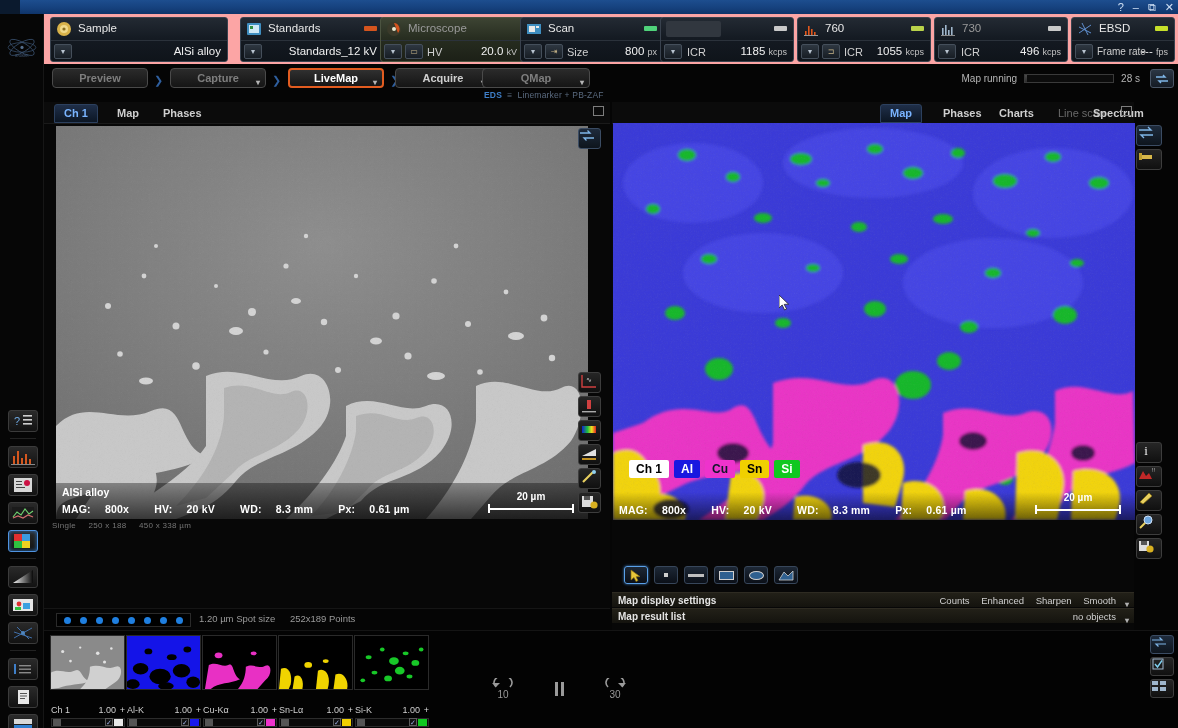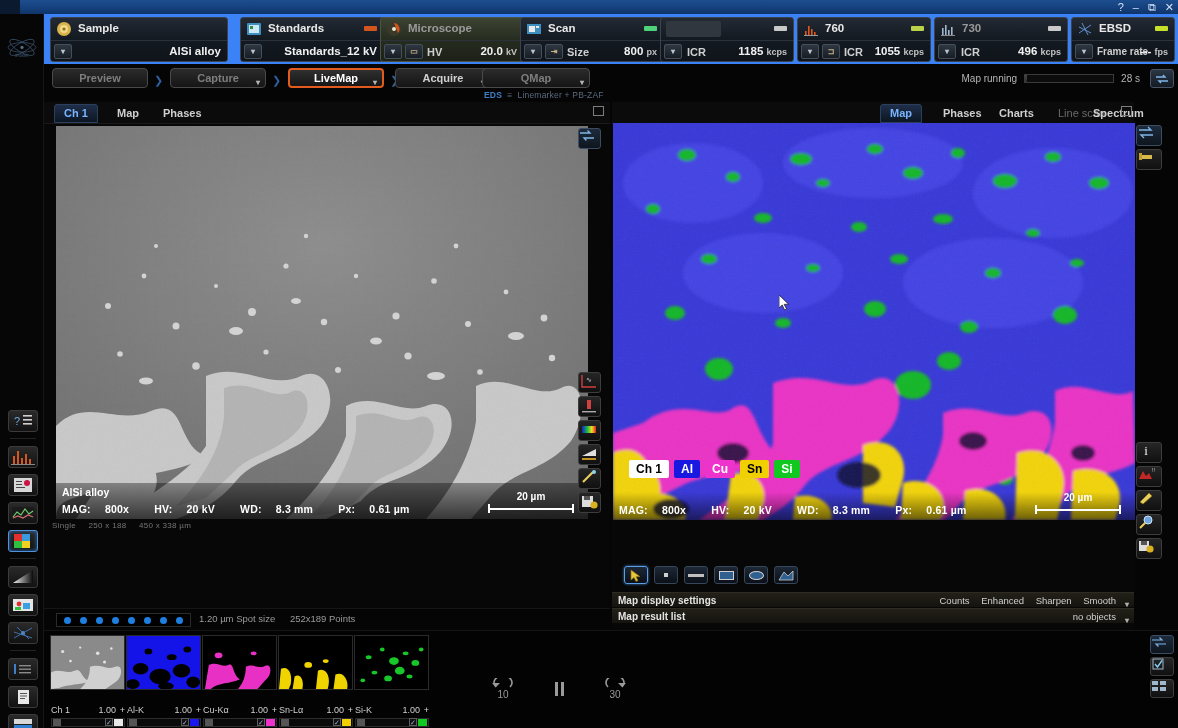--- a/index.html
+++ b/index.html
@@ -28,21 +28,21 @@
   .rail-group { position:absolute; left:8px; width:30px; }
   .rail-btn {
     width:30px; height:22px; margin-bottom:6px; border-radius:3px;
     background:linear-gradient(180deg,#2a2a2a,#121212);
     border:1px solid #3b3b3b; position:relative; overflow:hidden;
   }
   .rail-btn.sel { border:1px solid #4f93e0; box-shadow:0 0 4px #2f6fb5 inset; }
   .rail-sep { width:26px; height:1px; background:#222; margin:2px 2px 7px 2px; }
 
   
-  .toolbar { position:absolute; left:44px; top:14px; width:1134px; height:50px; background:#3b82f6;font-weight:bold; }
+  .toolbar { position:absolute; left:44px; top:14px; width:1134px; height:50px; background:#fca5a5; }
   .card {
     position:absolute; top:3px; height:45px; border-radius:3px;
     background:linear-gradient(180deg,#232a33 0%,#141a22 48%,#0f141a 100%);
     border:1px solid #39424e;
   }
   .card.green { background:linear-gradient(180deg,#3d4433 0%,#272d20 48%,#1c2017 100%); border-color:#4b5340;text-align:right; }
   .card-top { position:relative; height:22px; }
   .card-ico { position:absolute; left:5px; top:3px; width:16px; height:16px; border-radius:2px; }
   .card-title { position:absolute; left:27px; top:4px; font-size:11.5px; color:#e8e8e8; }
   .card-title.dim { color:#9a9a9a; }
@@ -765,21 +765,21 @@
         <rect width="522" height="397" filter="url(#n2)" opacity="0.45"></rect>
       </svg>
 
       <svg style="position:absolute; left:166px; top:172px;" width="12" height="16" viewBox="0 0 12 16">
         <polygon points="0,0 0,13 3.2,10 5.6,15 7.6,14 5.2,9.4 9.6,9.2" fill="#fff" stroke="#222" stroke-width="0.8"></polygon>
       </svg>
 
       <div class="badges">
         <span class="badge" style="background:#ffffff;color:#000">Ch 1</span>
         <span class="badge" style="background:#1818e0;color:#fff">Al</span>
-        <span class="badge" style="background:#ee33cc;color:#ffffff">Cu</span>
+        <span class="badge" style="background:#ee33cc;color:#0f172a">Cu</span>
         <span class="badge" style="background:#f0d000;color:#000">Sn</span>
         <span class="badge" style="background:#10c820;color:#fff">Si</span>
       </div>
 
       <div class="overlay-bar" style="height:28px; background:linear-gradient(180deg,rgba(0,0,0,0),rgba(0,0,0,.55));">
         <div class="ov-meta">
           <span><span>MAG:</span> <span>800x</span></span>
           <span><span>HV:</span> <span>20 kV</span></span>
           <span><span>WD:</span> <span>8.3 mm</span></span>
           <span><span>Px:</span> <span>0.61 µm</span></span>

